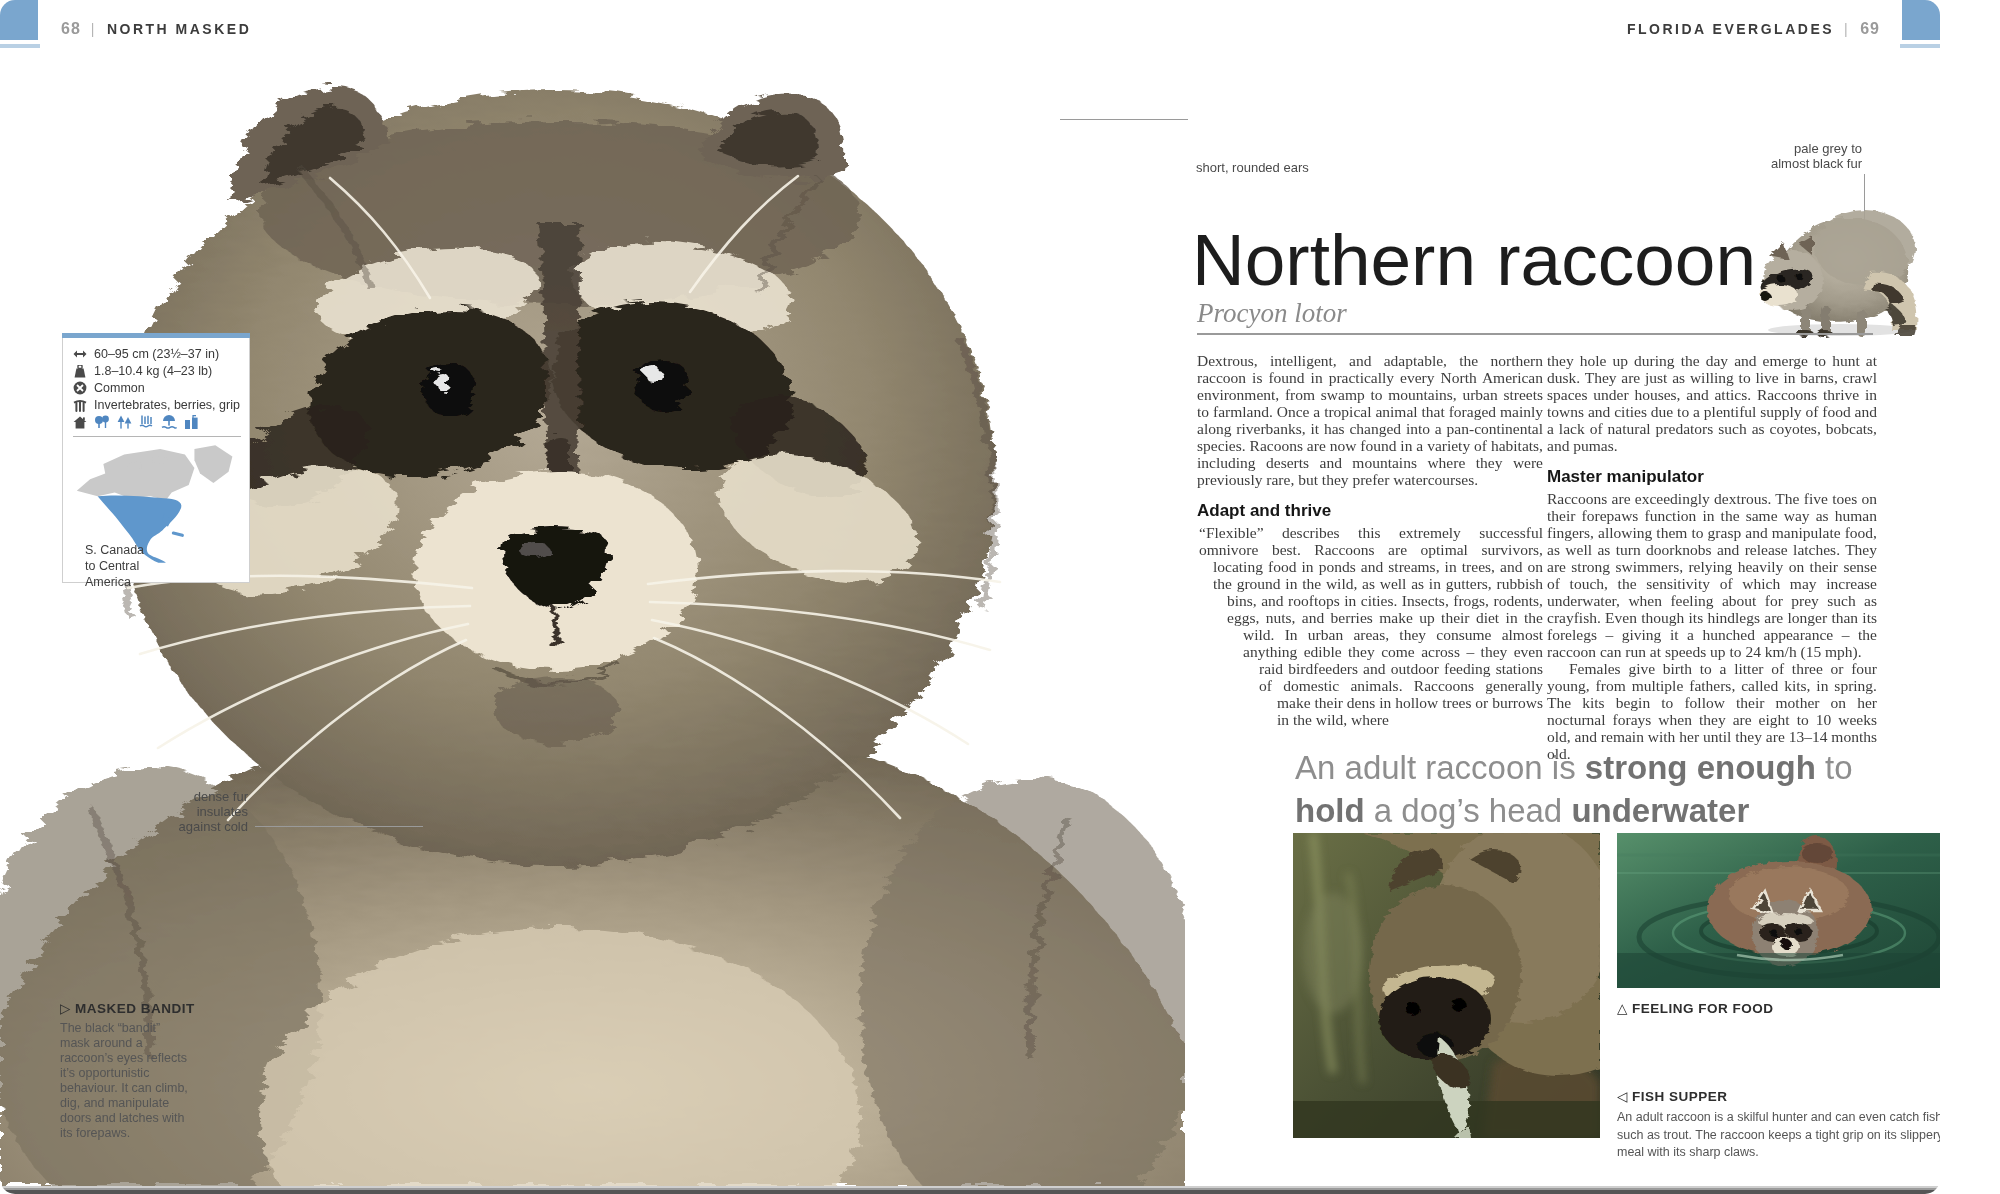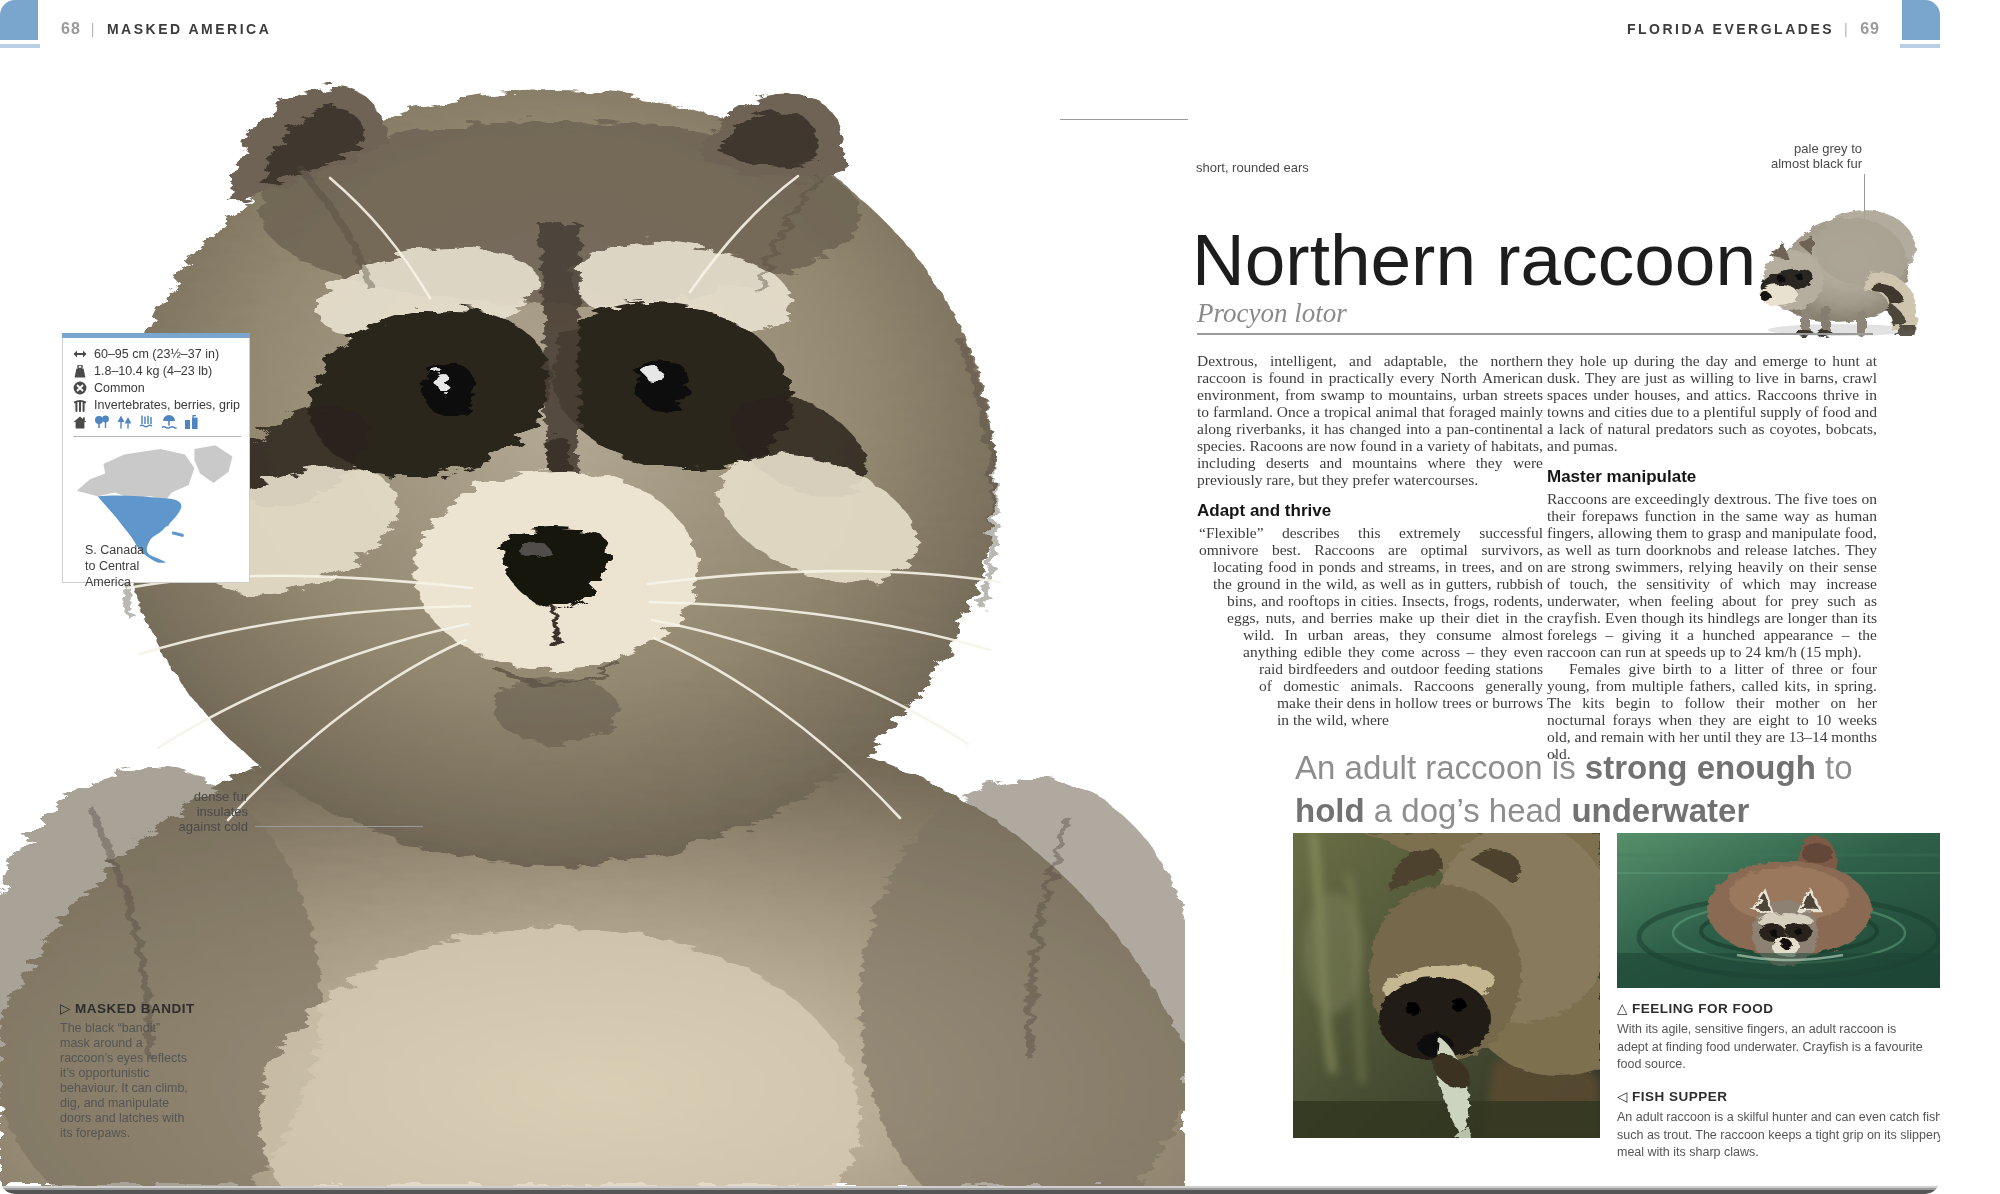--- a/index.html
+++ b/index.html
@@ -63,21 +63,21 @@
 <div id="page">
 
   <div class="abs corner" style="left:0;top:0;"></div>
   <div class="abs corner-bar" style="left:0;top:44px;"></div>
   <div class="abs corner" style="right:0;top:0;"></div>
   <div class="abs corner-bar" style="right:0;top:44px;"></div>
 
   <div class="abs runhead" style="left:61px;">
     <span class="pgnum">68</span>
     <span class="div">|</span>
-    <span>MASKED AMERICA</span>
+    <span>NORTH MASKED</span>
   </div>
   <div class="abs runhead" style="right:60px;">
     <span>FLORIDA EVERGLADES</span>
     <span class="div">|</span>
     <span class="pgnum">69</span>
   </div>
 
   <svg class="abs" style="left:0;top:48px;" width="1185" height="1138" viewBox="0 0 1185 1138">
     <defs>
       <filter id="fur" x="-8%" y="-8%" width="116%" height="116%">
@@ -305,21 +305,21 @@
       <span class="shape-sp" style="width:30px;height:34px;"></span>
       <span class="shape-sp" style="width:46px;height:34px;"></span>
       <span class="shape-sp" style="width:62px;height:34px;"></span>
       <span class="shape-sp" style="width:80px;height:44px;"></span>
       <p>“Flexible” describes this extremely successful omnivore best. Raccoons are optimal survivors, locating food in ponds and streams, in trees, and on the ground in the wild, as well as in gutters, rubbish bins, and rooftops in cities. Insects, frogs, rodents, eggs, nuts, and berries make up their diet in the wild. In urban areas, they consume almost anything edible they come across – they even raid birdfeeders and outdoor feeding stations of domestic animals. Raccoons generally make their dens in hollow trees or burrows in the wild, where</p>
     </div>
   </div>
 
   <div class="abs col" style="left:1547px;top:352px;width:330px;">
     <p>they hole up during the day and emerge to hunt at dusk. They are just as willing to live in barns, crawl spaces under houses, and attics. Raccoons thrive in towns and cities due to a plentiful supply of food and a lack of natural predators such as coyotes, bobcats, and pumas.</p>
-    <h3>Master manipulate</h3>
+    <h3>Master manipulator</h3>
     <p>Raccoons are exceedingly dextrous. The five toes on their forepaws function in the same way as human fingers, allowing them to grasp and manipulate food, as well as turn doorknobs and release latches. They are strong swimmers, relying heavily on their sense of touch, the sensitivity of which may increase underwater, when feeling about for prey such as crayfish. Even though its hindlegs are longer than its forelegs – giving it a hunched appearance – the raccoon can run at speeds up to 24 km/h (15 mph).</p>
     <p style="text-indent:22px;">Females give birth to a litter of three or four young, from multiple fathers, called kits, in spring. The kits begin to follow their mother on her nocturnal forays when they are eight to 10 weeks old, and remain with her until they are 13–14 months old.</p>
   </div>
 
   <div id="quote" class="abs">
     <span>An adult raccoon is </span><b>strong enough</b><span> to</span><br>
     <b>hold</b><span> a dog’s head </span><b>underwater</b>
   </div>
 
   <svg class="abs photo" style="left:1293px;top:833px;" width="307" height="305" viewBox="0 0 307 305">
@@ -395,21 +395,20 @@
       <ellipse cx="169" cy="111" rx="6" ry="4.4" fill="#12100c"></ellipse>
     </g>
     <rect y="120" width="338" height="35" fill="#1d4434" opacity=".55"></rect>
     <path d="M120,122 Q172,132 226,122" stroke="#bfe0c8" stroke-width="2.6" fill="none" opacity=".6"></path>
   </svg>
 
   <div class="abs" style="left:1617px;top:1000px;width:335px;">
     <div class="cap-title">
       <span class="mark">△</span><span>FEELING FOR FOOD</span>
     </div>
-    <div class="cap-body" style="width:310px;">With its agile, sensitive fingers, an adult raccoon is adept at finding food underwater. Crayfish is a favourite food source.</div>
   </div>
 
   <div class="abs" style="left:1617px;top:1088px;width:345px;">
     <div class="cap-title">
       <span class="mark">◁</span><span>FISH SUPPER</span>
     </div>
     <div class="cap-body" style="width:345px;">An adult raccoon is a skilful hunter and can even catch fish such as trout. The raccoon keeps a tight grip on its slippery meal with its sharp claws.</div>
   </div>
 
   <div class="abs" style="left:60px;top:1000px;width:140px;">

